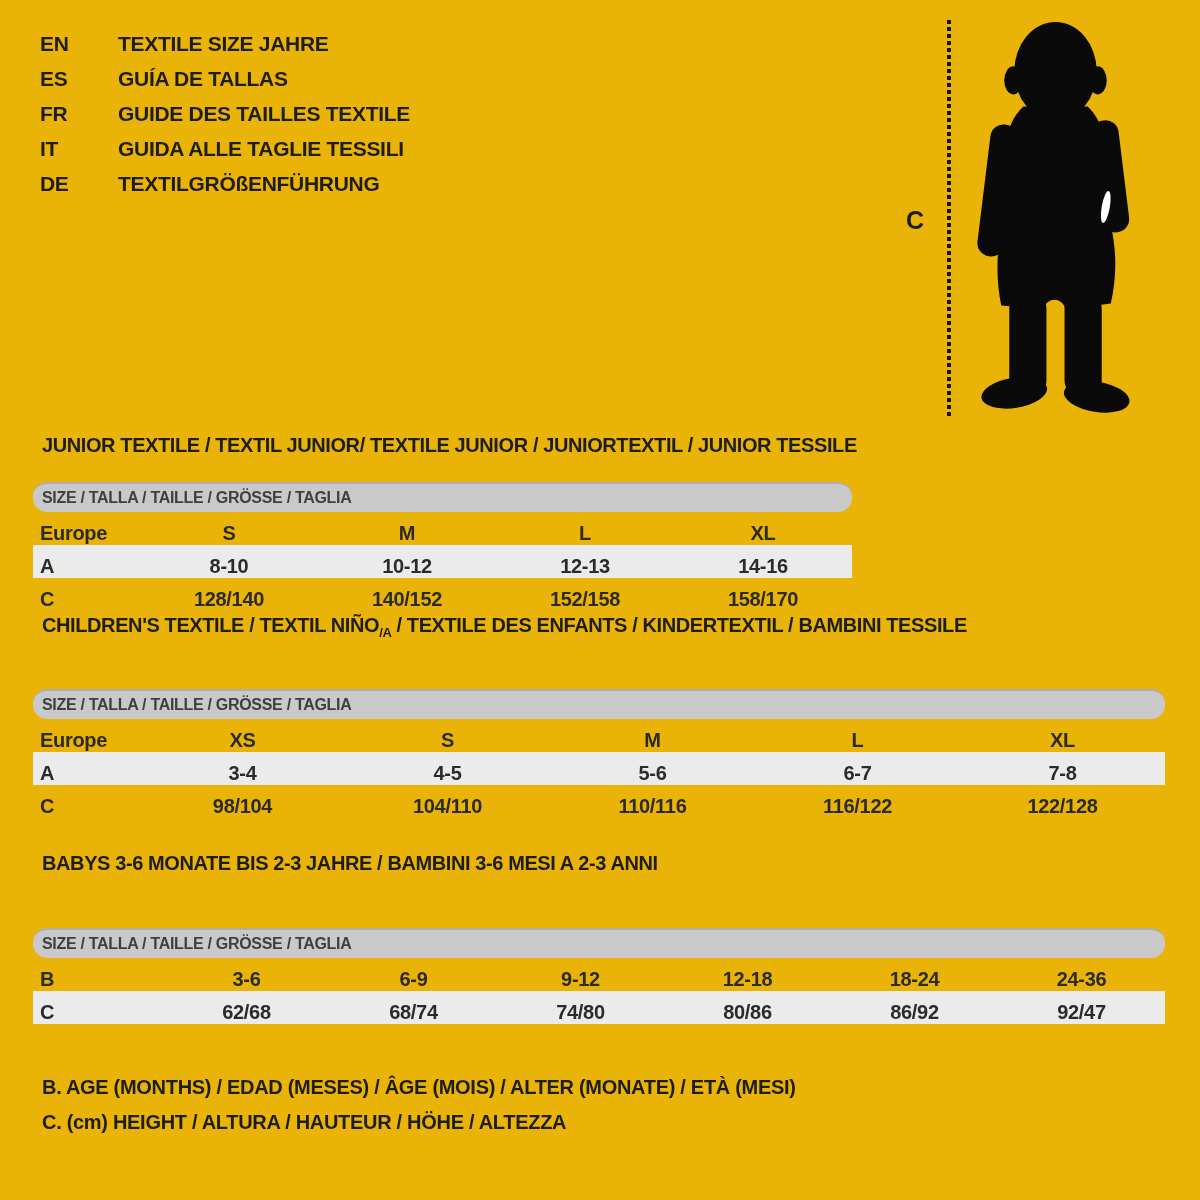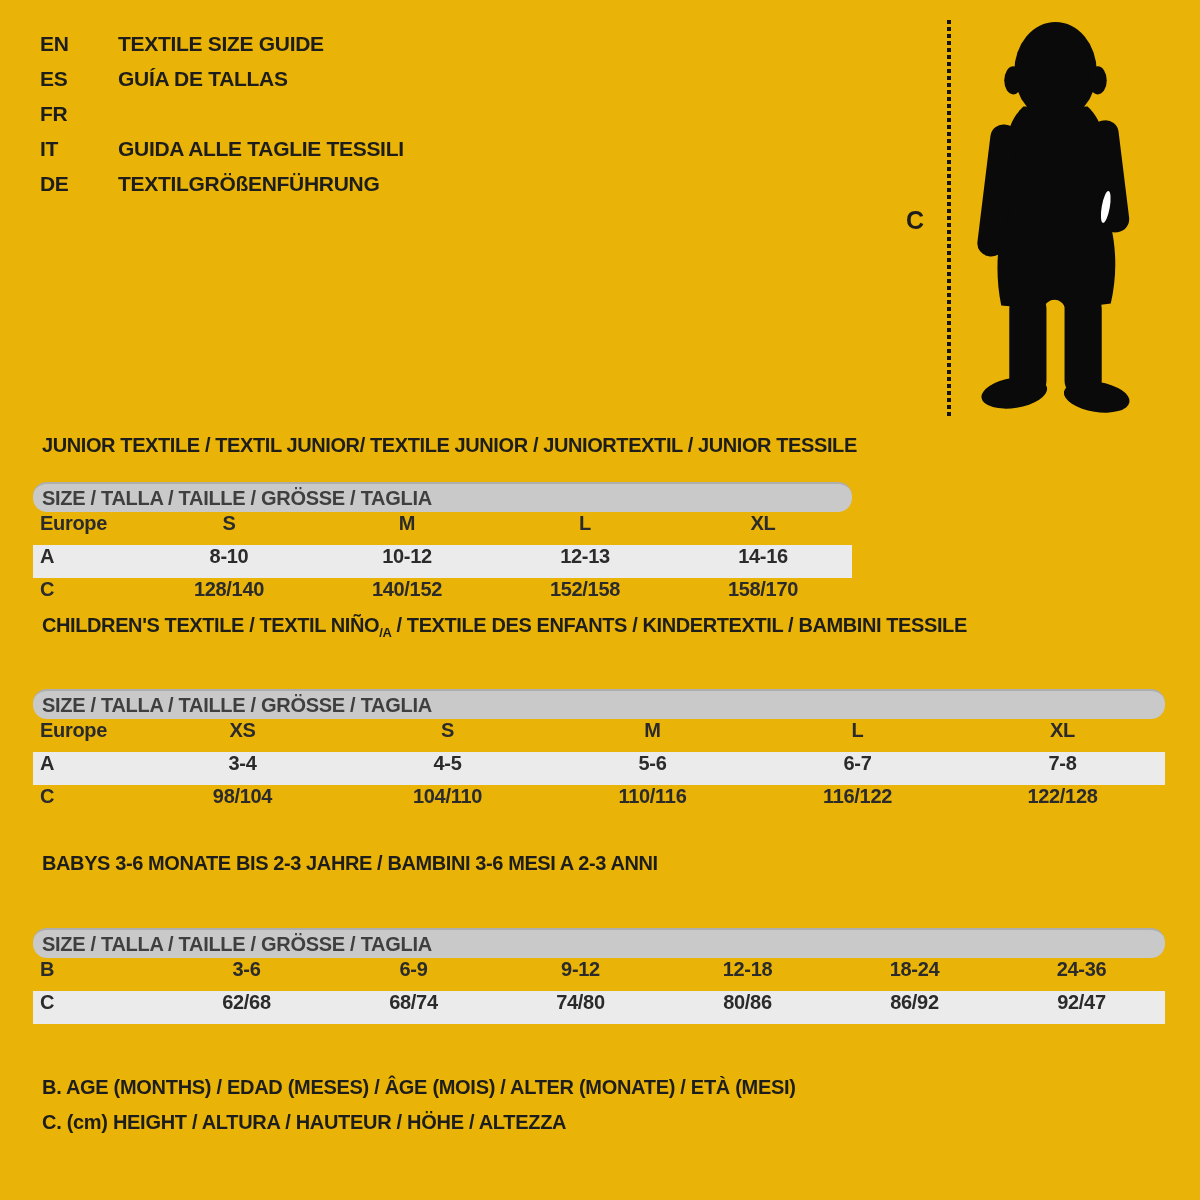--- a/index.html
+++ b/index.html
@@ -34,50 +34,51 @@
 
   
   .size-table { position:absolute; left:33px; }
   .tbl-junior   { top:482px; width:819px; }
   .tbl-children { top:689px; width:1132px; }
   .tbl-babies   { top:928px; width:1132px; }
 
   .thead-bar {
     height:28px; line-height:28px; border-top:2px solid #aeaeae;
     background:#c9c9c9; color:#3f3f3f; padding-left:9px;
-    font-size:20px; font-weight:700; letter-spacing:-0.3px;border-radius:14px;
+    font-size:16px; font-weight:700; letter-spacing:-0.3px;border-radius:14px;
   }
-  .trow { display:flex; height:33px; align-items:flex-start;
+  .trow { display:flex; height:33px; align-items:flex-end;
           font-size:20px; letter-spacing:-0.3px; color:#2b2b2b; }
   .trow.shade { background:#ebebeb; }
   .tlabel { width:100px; padding-left:7px; font-weight:700; }
   .tbl-babies .tlabel { width:123px; }
   .tcell { flex:1; text-align:center; font-weight:700; }
 
   
   .footnotes { position:absolute; left:42px; top:1070px; }
   .footnote { height:35px; line-height:35px; font-size:20px; font-weight:700;
               letter-spacing:-0.3px; white-space:nowrap; }
 </style>
 </head>
 <body>
 
 <div class="canvas">
 
   <div class="lang-block">
     <div class="lang-row">
       <span class="lang-code">EN</span>
-      <span class="lang-label">TEXTILE SIZE GUIDE</span>
+      <span class="lang-label">TEXTILE SIZE JAHRE</span>
     </div>
     <div class="lang-row">
       <span class="lang-code">ES</span>
       <span class="lang-label">GUÍA DE TALLAS</span>
     </div>
     <div class="lang-row">
       <span class="lang-code">FR</span>
+      <span class="lang-label">GUIDE DES TAILLES TEXTILE</span>
     </div>
     <div class="lang-row">
       <span class="lang-code">IT</span>
       <span class="lang-label">GUIDA ALLE TAGLIE TESSILI</span>
     </div>
     <div class="lang-row">
       <span class="lang-code">DE</span>
       <span class="lang-label">TEXTILGRÖßENFÜHRUNG</span>
     </div>
   </div>

